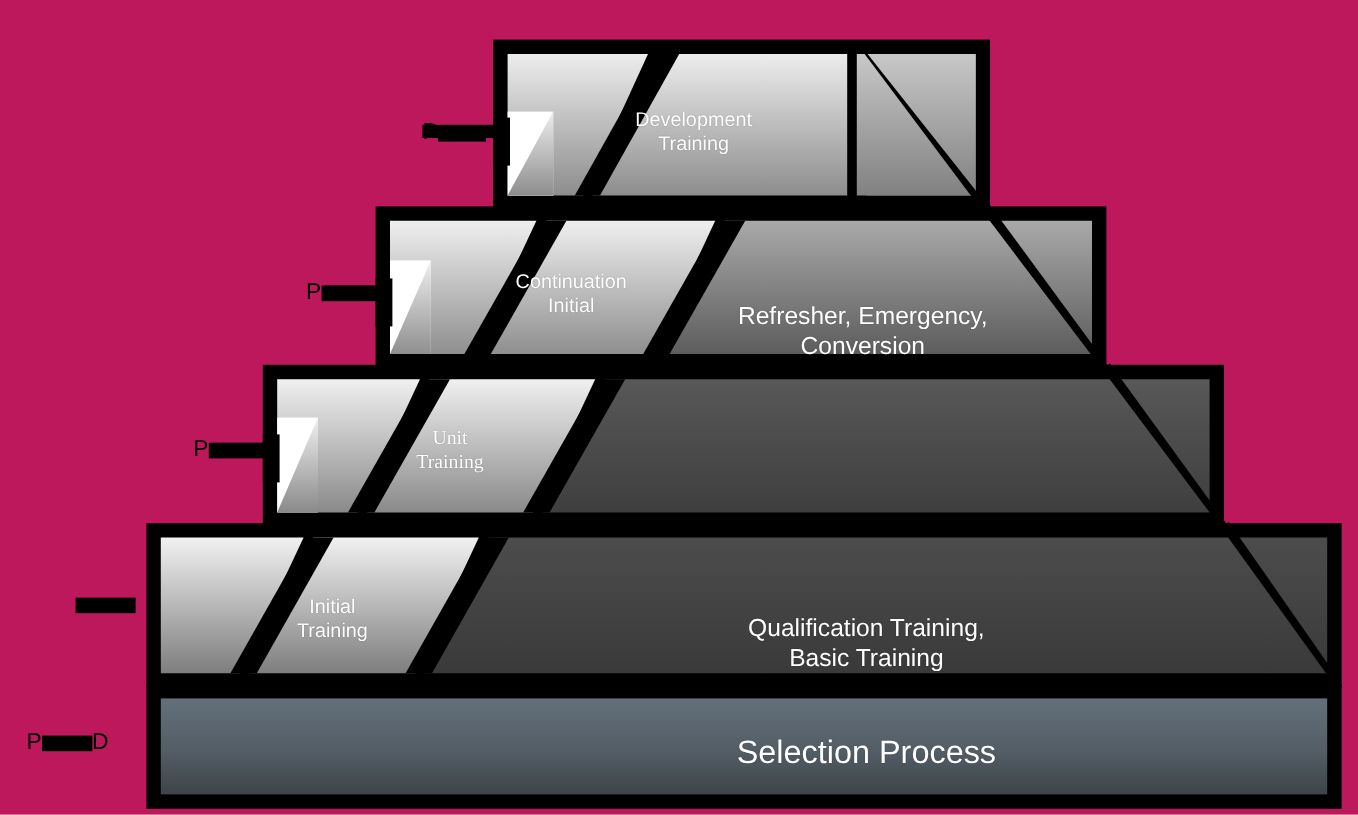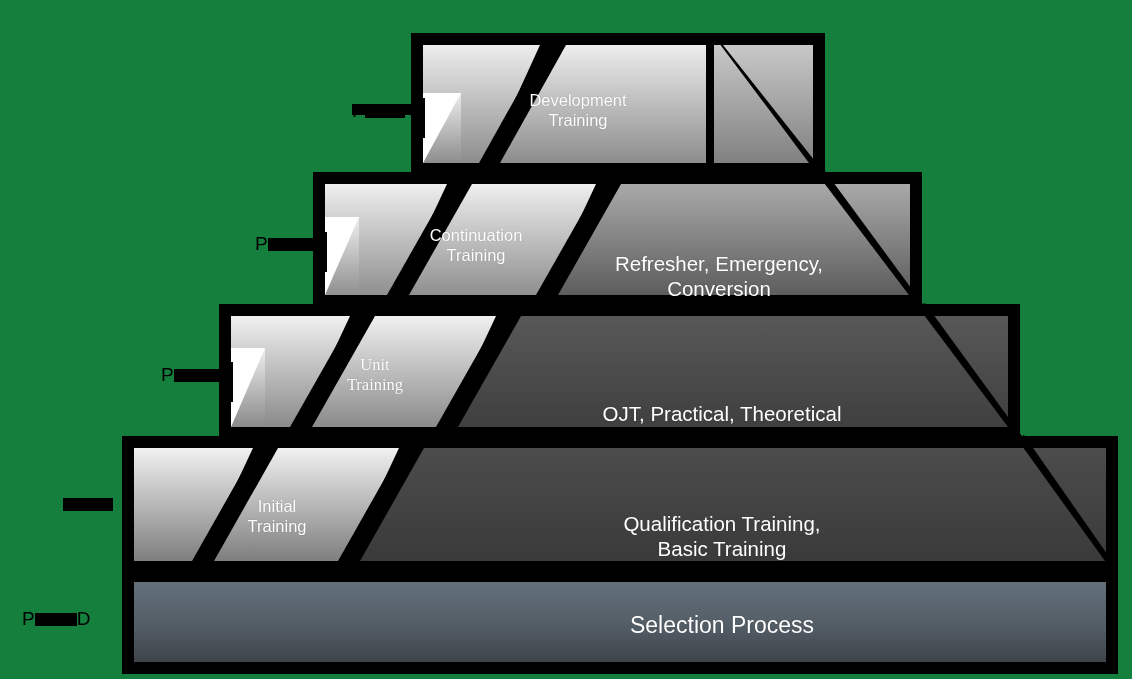--- a/index.html
+++ b/index.html
@@ -9,42 +9,42 @@
     background: #ffffff;
   }
   body {
     font-family: "Liberation Sans", sans-serif;
     -webkit-font-smoothing: antialiased;
   }
   #stage {
     position: relative;
     width: 1132px;
     height: 679px;
-    background: #15803d;
+    background: #be185d;
     overflow: hidden;
   }
   #diagram-svg {
     position: absolute;
     left: 0;
     top: 0;
     width: 1132px;
     height: 679px;
   }
   .tier-text {
     position: absolute;
     color: #ffffff;
     text-align: center;
     line-height: 1.22;
     white-space: pre-line;
     pointer-events: none;
     text-shadow: 0 0 1px rgba(0,0,0,0.30);
   }
   .tier-text.left-label  { font-size: 16.5px; }
   .tier-text.right-label { font-size: 20.5px; margin-top: 26px; }
-  .tier-text.bottom-label { font-size: 23px; }
+  .tier-text.bottom-label { font-size: 27px; }
 
   .leader {
     position: absolute;
     display: flex;
     align-items: center;
     height: 22px;
   }
   .leader-text {
     font-size: 19px;
     color: #000000;
@@ -176,27 +176,26 @@
       <rect x="411" y="98" width="14" height="40" fill="#000000"></rect>
       <rect x="313" y="232" width="14" height="40" fill="#000000"></rect>
       <rect x="219" y="362" width="14" height="40" fill="#000000"></rect>
     </g>
   </svg>
 
   <div class="tier-text left-label" style="left:500px; top:90px; width:156px;">Development
 Training</div>
 
   <div class="tier-text left-label" style="left:398px; top:225px; width:156px;">Continuation
-Training</div>
+Initial</div>
   <div class="tier-text right-label" style="left:566px; top:225px; width:306px;">Refresher, Emergency,
 Conversion</div>
 
   <div class="tier-text left-label" style="left:297px; top:355px; width:156px;font-family:Liberation Serif, serif;">Unit
 Training</div>
-  <div class="tier-text right-label" style="left:566px; top:375px; width:312px;">OJT, Practical, Theoretical</div>
 
   <div class="tier-text left-label" style="left:199px; top:496px; width:156px;">Initial
 Training</div>
   <div class="tier-text right-label" style="left:566px; top:485px; width:312px;text-align:center;">Qualification Training,
 Basic Training</div>
 
   <div class="tier-text bottom-label" style="left:566px; top:611px; width:312px;">Selection Process</div>
 
   <div class="leader" style="left:352px; top:100px;">
     <span class="leader-text">P</span>

